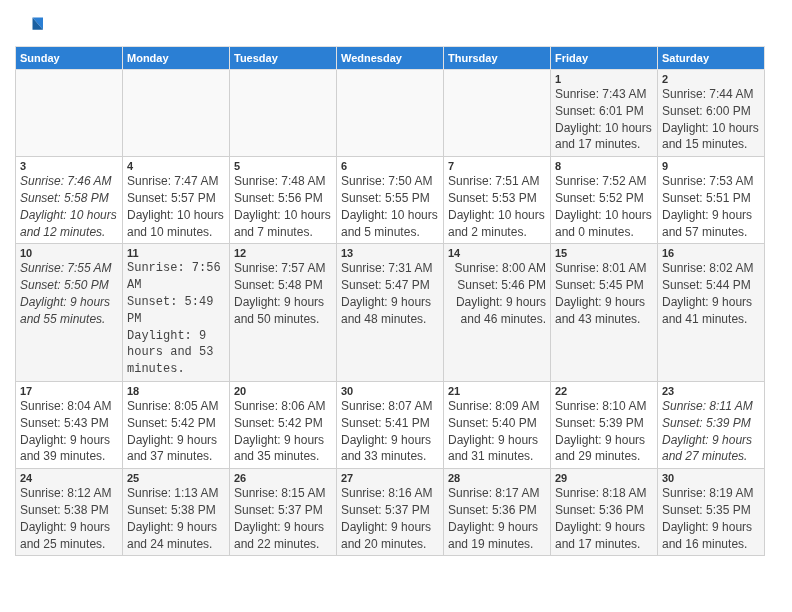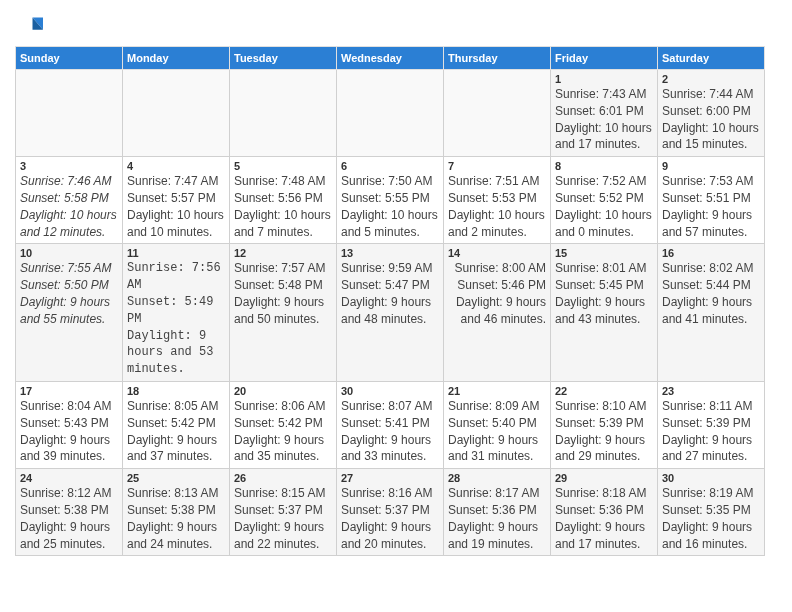--- a/index.html
+++ b/index.html
@@ -200,21 +200,21 @@
 Daylight: 9 hours and 53 minutes.</div>
           </td>
           <td>
             <span class="day-number">12</span>
             <div class="day-info" style="white-space: pre-line;">Sunrise: 7:57 AM
 Sunset: 5:48 PM
 Daylight: 9 hours and 50 minutes.</div>
           </td>
           <td>
             <span class="day-number">13</span>
-            <div class="day-info" style="white-space: pre-line;">Sunrise: 9:59 AM
+            <div class="day-info" style="white-space: pre-line;">Sunrise: 7:31 AM
 Sunset: 5:47 PM
 Daylight: 9 hours and 48 minutes.</div>
           </td>
           <td>
             <span class="day-number">14</span>
             <div class="day-info" style="white-space: pre-line; text-align: right;">Sunrise: 8:00 AM
 Sunset: 5:46 PM
 Daylight: 9 hours and 46 minutes.</div>
           </td>
           <td>
@@ -262,35 +262,35 @@
 Daylight: 9 hours and 31 minutes.</div>
           </td>
           <td>
             <span class="day-number">22</span>
             <div class="day-info" style="white-space: pre-line;">Sunrise: 8:10 AM
 Sunset: 5:39 PM
 Daylight: 9 hours and 29 minutes.</div>
           </td>
           <td>
             <span class="day-number">23</span>
-            <div class="day-info" style="white-space: pre-line;">Sunrise: 8:11 AM
+            <div class="day-info" style="white-space: pre-line; font-style: italic;">Sunrise: 8:11 AM
 Sunset: 5:39 PM
 Daylight: 9 hours and 27 minutes.</div>
           </td>
         </tr>
         <tr>
           <td>
             <span class="day-number">24</span>
             <div class="day-info" style="white-space: pre-line;">Sunrise: 8:12 AM
 Sunset: 5:38 PM
 Daylight: 9 hours and 25 minutes.</div>
           </td>
           <td>
             <span class="day-number">25</span>
-            <div class="day-info" style="white-space: pre-line;">Sunrise: 8:13 AM
+            <div class="day-info" style="white-space: pre-line;">Sunrise: 1:13 AM
 Sunset: 5:38 PM
 Daylight: 9 hours and 24 minutes.</div>
           </td>
           <td>
             <span class="day-number">26</span>
             <div class="day-info" style="white-space: pre-line;">Sunrise: 8:15 AM
 Sunset: 5:37 PM
 Daylight: 9 hours and 22 minutes.</div>
           </td>
           <td>

